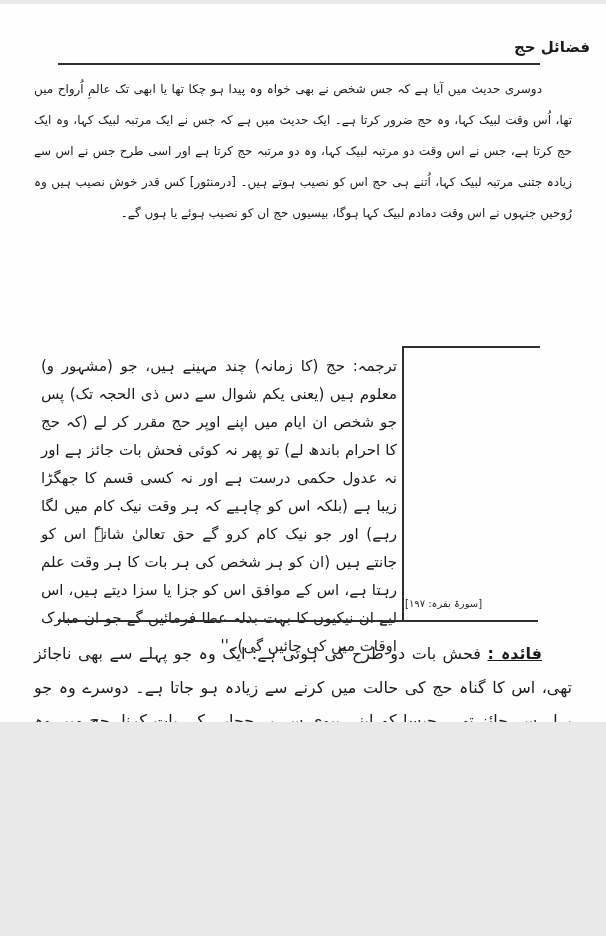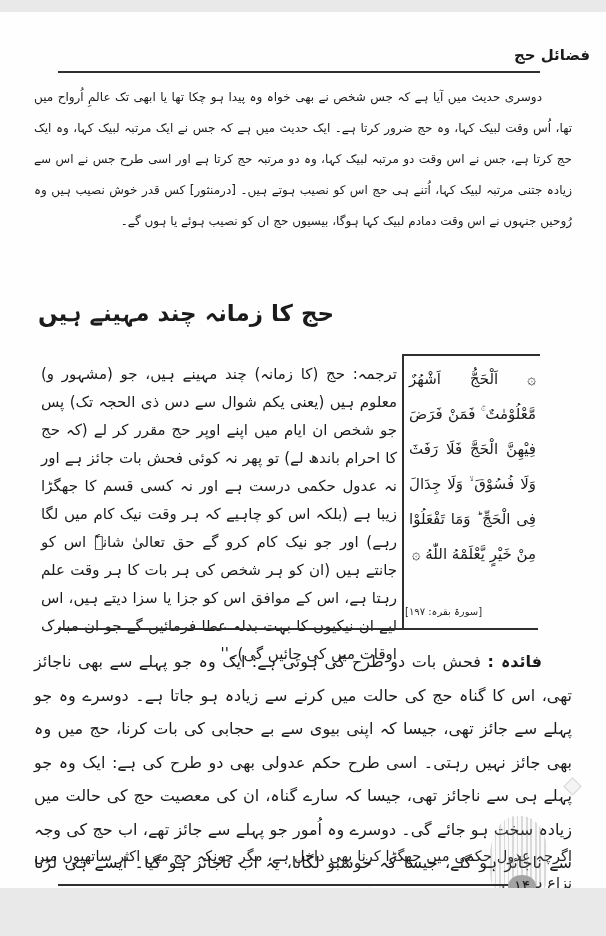--- a/index.html
+++ b/index.html
@@ -1,19 +1,19 @@
 <!DOCTYPE html>
 <html lang="ur" dir="rtl"><head>
 <meta charset="utf-8">
 <style>
   html,body{margin:0;padding:0;background:#e9e9e9;}
   .page{
     position:relative;
-    width:606px;height:876px;
-    margin:12px auto;
+    width:606px;height:718px;
+    margin:4px auto;
     background:#fefefe;
     overflow:hidden;
     font-family:"DejaVu Sans","Liberation Sans",sans-serif;
     color:#1b1b1b;
     direction:rtl;
   }
   .rule{position:absolute;height:2px;background:#2f2f2f;}
   .vrule{position:absolute;width:2px;background:#2f2f2f;}
 
   .header-title{
@@ -51,21 +51,21 @@
     position:absolute;top:594px;left:405px;width:90px;
     font-size:10px;text-align:left;direction:rtl;
     color:#2a2a2a;
   }
   .section-rule{top:616px;left:58px;width:480px;}
   .faida{
     top:633px;right:34px;width:538px;
     font-size:16px;line-height:33.5px;
     text-indent:30px;
   }
-  .faida-label{font-weight:bold;}
+  .faida-label{font-weight:bold;text-decoration:underline;}
   .closing{
     top:831px;right:34px;width:538px;
     font-size:14.5px;line-height:27px;
   }
   .curl-shadow{
     position:absolute;top:804px;left:490px;width:58px;height:90px;
     background:repeating-linear-gradient(90deg,
       rgba(110,110,110,.34) 0 1.5px,
       rgba(205,205,205,.10) 1.5px 4.5px);
     border-radius:45% 45% 40% 40%;
@@ -87,27 +87,25 @@
 </head>
 <body>
 
 <div class="page">
 
   <div class="header-title">فضائل حج</div>
   <div class="rule" style="top:59px;left:58px;width:482px;"></div>
 
   <p class="para intro">دوسری حدیث میں آیا ہے کہ جس شخص نے بھی خواہ وہ پیدا ہو چکا تھا یا ابھی تک عالمِ اُرواح میں تھا، اُس وقت لبیک کہا، وہ حج ضرور کرتا ہے۔ ایک حدیث میں ہے کہ جس نے ایک مرتبہ لبیک کہا، وہ ایک حج کرتا ہے، جس نے اس وقت دو مرتبہ لبیک کہا، وہ دو مرتبہ حج کرتا ہے اور اسی طرح جس نے اس سے زیادہ جتنی مرتبہ لبیک کہا، اُتنے ہی حج اس کو نصیب ہوتے ہیں۔ [درمنثور] کس قدر خوش نصیب ہیں وہ رُوحیں جنہوں نے اس وقت دمادم لبیک کہا ہوگا، بیسیوں حج ان کو نصیب ہوئے یا ہوں گے۔</p>
 
-  <h1 class="section-heading">حج کا زمانہ چند مہینے ہیں</h1>
 
   <p class="para translation"><span class="t-label">ترجمہ:</span> <span>حج (کا زمانہ) چند مہینے ہیں، جو (مشہور و) معلوم ہیں (یعنی یکم شوال سے دس ذی الحجہ تک) پس جو شخص ان ایام میں اپنے اوپر حج مقرر کر لے (کہ حج کا احرام باندھ لے) تو پھر نہ کوئی فحش بات جائز ہے اور نہ عدول حکمی درست ہے اور نہ کسی قسم کا جھگڑا زیبا ہے (بلکہ اس کو چاہیے کہ ہر وقت نیک کام میں لگا رہے) اور جو نیک کام کرو گے حق تعالیٰ شانہٗ اس کو جانتے ہیں (ان کو ہر شخص کی ہر بات کا ہر وقت علم رہتا ہے، اس کے موافق اس کو جزا یا سزا دیتے ہیں، اس لیے ان نیکیوں کا بہت بدلہ عطا فرمائیں گے جو ان مبارک اوقات میں کی جائیں گی)۔''</span></p>
 
   <div class="rule verse-box-top"></div>
   <div class="vrule verse-box-side"></div>
-  <p class="para verse" lang="ar">۞ اَلْحَجُّ اَشْهُرٌ مَّعْلُوْمٰتٌ ۚ فَمَنْ فَرَضَ فِيْهِنَّ الْحَجَّ فَلَا رَفَثَ وَلَا فُسُوْقَ ۙ وَلَا جِدَالَ فِى الْحَجِّ ؕ وَمَا تَفْعَلُوْا مِنْ خَيْرٍ يَّعْلَمْهُ اللّٰهُ ۞</p>
   <div class="verse-ref">[سورۃ بقرہ: ۱۹۷]</div>
 
   <div class="rule section-rule"></div>
 
   <p class="para faida"><b class="faida-label">فائدہ :</b> <span>فحش بات دو طرح کی ہوتی ہے: ایک وہ جو پہلے سے بھی ناجائز تھی، اس کا گناہ حج کی حالت میں کرنے سے زیادہ ہو جاتا ہے۔ دوسرے وہ جو پہلے سے جائز تھی، جیسا کہ اپنی بیوی سے بے حجابی کی بات کرنا، حج میں وہ بھی جائز نہیں رہتی۔ اسی طرح حکم عدولی بھی دو طرح کی ہے: ایک وہ جو پہلے ہی سے ناجائز تھی، جیسا کہ سارے گناہ، ان کی معصیت حج کی حالت میں زیادہ سخت ہو جائے گی۔ دوسرے وہ اُمور جو پہلے سے جائز تھے، اب حج کی وجہ سے ناجائز ہو گئے، جیسا کہ خوشبو لگانا، یہ اب ناجائز ہو گیا۔ ایسے ہی لڑنا جھگڑنا پہلے سے بھی برا ہے، مگر حج میں اور بھی زیادہ برا ہے۔</span></p>
 
   <p class="para closing">اگرچہ عدول حکمی میں جھگڑا کرنا بھی داخل ہے، مگر چونکہ حج میں اکثر ساتھیوں میں نزاع ہو ہی</p>
 
   <div class="scan-diamond"></div>
   <div class="curl-shadow"></div>

